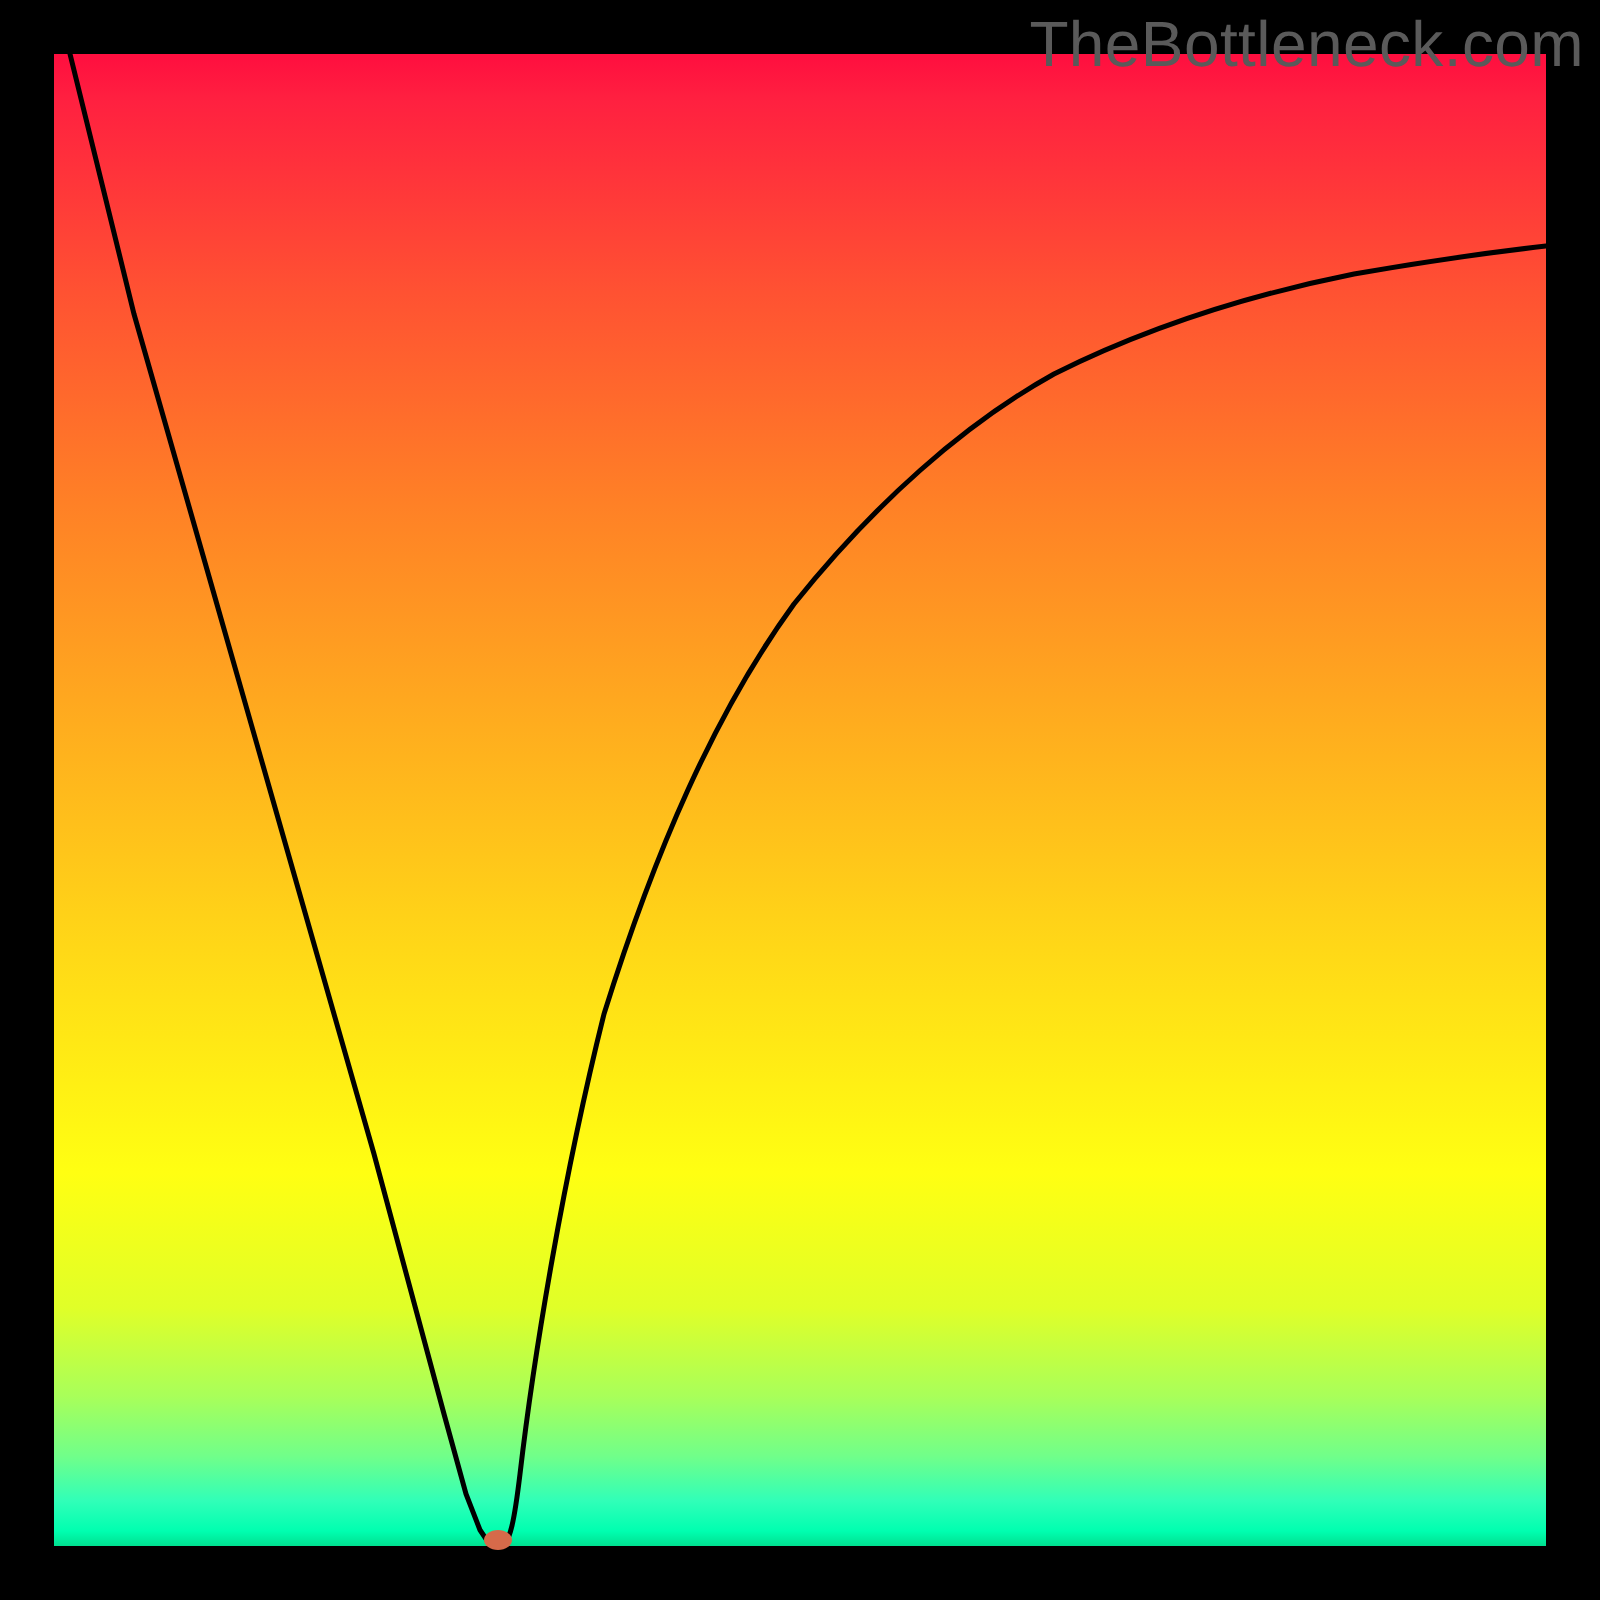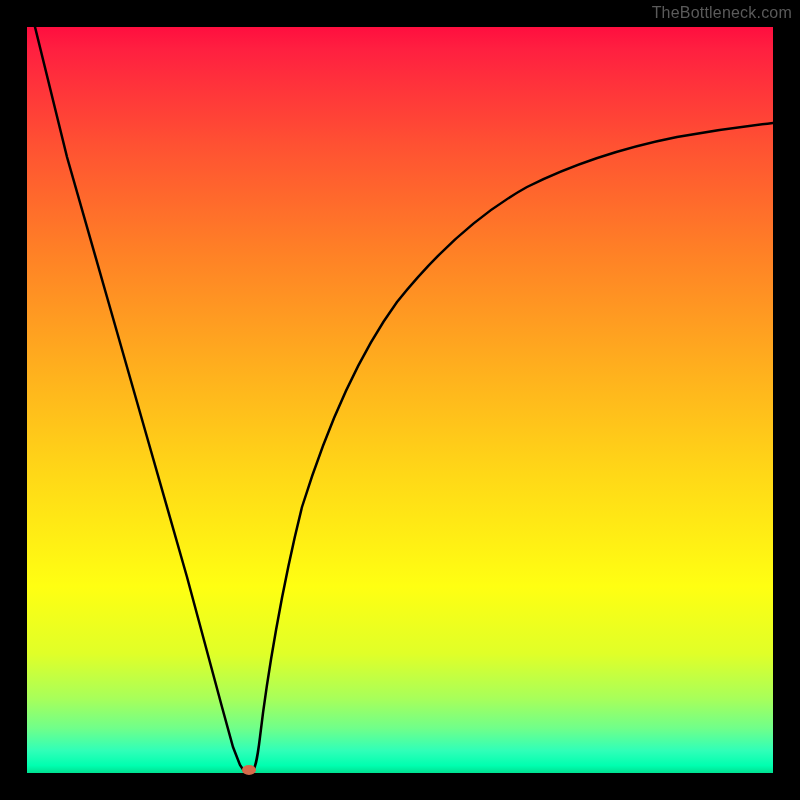--- a/index.html
+++ b/index.html
@@ -31,21 +31,21 @@
       #30ffb8 97%,
       #00ffb0 99%,
       #00e090 100%
     );
   }
   .watermark {
     position: absolute;
     top: 4px;
     right: 8px;
     color: #5a5a5a;
-    font-size: 16px;
+    font-size: 32px;
     font-weight: 500;
     letter-spacing: 0.2px;
     z-index: 10;
   }
   svg.curves{
     position: absolute;
     left: 27px;
     top: 27px;
     width: 746px;
     height: 746px;

